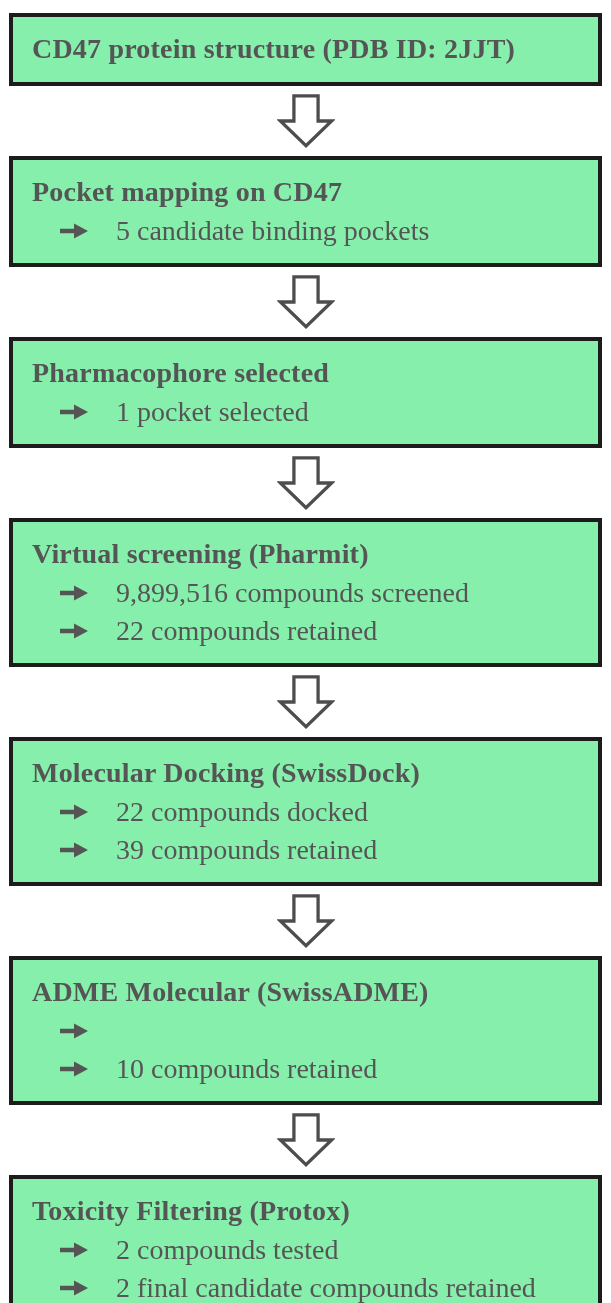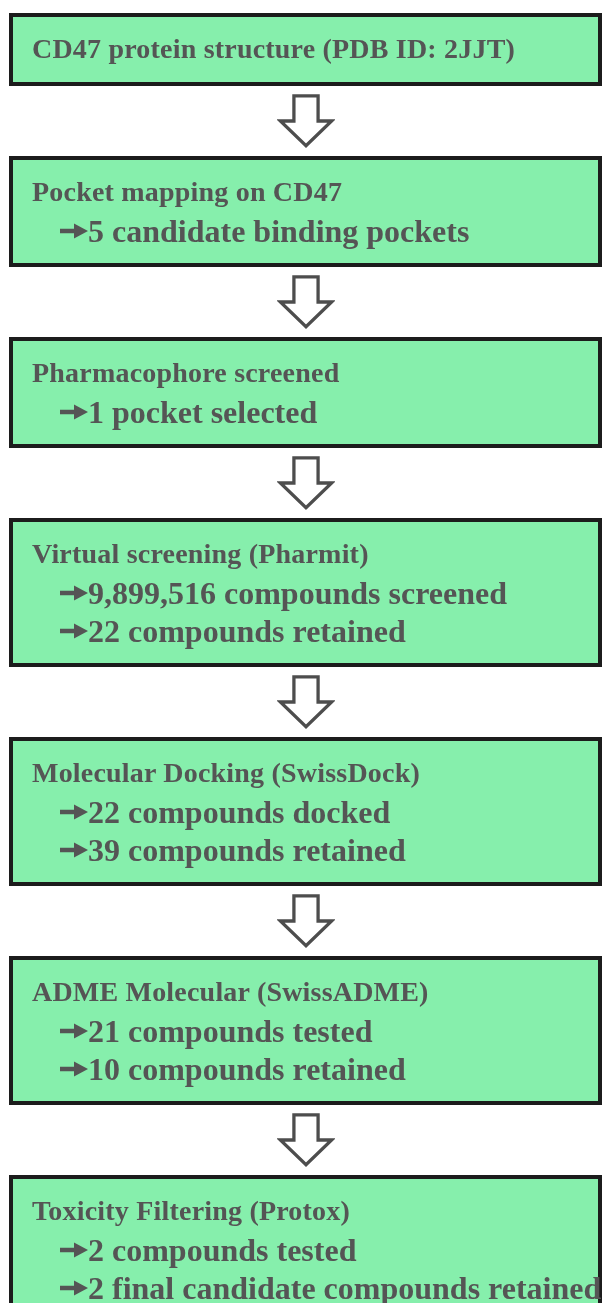--- a/index.html
+++ b/index.html
@@ -46,24 +46,25 @@
     margin-left: 28px;
     height: 38px;
   }
   .bullet-icon {
     width: 28px;
     height: 18px;
     flex: 0 0 28px;
     display: block;
   }
   .bullet-text {
-    font-weight: bold;
-    font-size: 32px;
+    font-weight: normal;
+    font-size: 28px;
     line-height: 38px;
     color: var(--text, #555555);
+    margin-left: 28px;
     white-space: nowrap;
   }
   .flow-arrow-wrap {
     display: flex;
     justify-content: center;
     align-items: center;
     height: 70px;
     flex: 0 0 70px;
   }
   .flow-arrow-svg {
@@ -100,21 +101,21 @@
       </div>
   </div>
 
   <div class="flow-arrow-wrap">
     <svg class="flow-arrow-svg" viewBox="0 0 60 56" xmlns="http://www.w3.org/2000/svg">
       <path d="M17.5 2 H42.5 V28 H56.5 L30 53.5 L3.5 28 H17.5 Z" fill="#ffffff" stroke="#4d4d4d" stroke-width="3.4" stroke-linejoin="miter"></path>
     </svg>
   </div>
 
   <div class="step-box">
-    <div class="step-title">Pharmacophore screened</div>
+    <div class="step-title">Pharmacophore selected</div>
     <div class="bullets">
 
     <div class="bullet-row">
         <svg class="bullet-icon" viewBox="0 0 28 18" xmlns="http://www.w3.org/2000/svg" preserveAspectRatio="xMidYMid meet">
           <path d="M0 6.7 H14 V1.5 L28 9 L14 16.5 V11.3 H0 Z" fill="#555555"></path>
         </svg>
         <span class="bullet-text">1 pocket selected</span>
       </div>
       </div>
   </div>
@@ -176,21 +177,20 @@
   </div>
 
   <div class="step-box">
     <div class="step-title">ADME Molecular (SwissADME)</div>
     <div class="bullets">
 
     <div class="bullet-row">
         <svg class="bullet-icon" viewBox="0 0 28 18" xmlns="http://www.w3.org/2000/svg" preserveAspectRatio="xMidYMid meet">
           <path d="M0 6.7 H14 V1.5 L28 9 L14 16.5 V11.3 H0 Z" fill="#555555"></path>
         </svg>
-        <span class="bullet-text">21 compounds tested</span>
       </div>
         <div class="bullet-row">
         <svg class="bullet-icon" viewBox="0 0 28 18" xmlns="http://www.w3.org/2000/svg" preserveAspectRatio="xMidYMid meet">
           <path d="M0 6.7 H14 V1.5 L28 9 L14 16.5 V11.3 H0 Z" fill="#555555"></path>
         </svg>
         <span class="bullet-text">10 compounds retained</span>
       </div>
       </div>
   </div>
 

